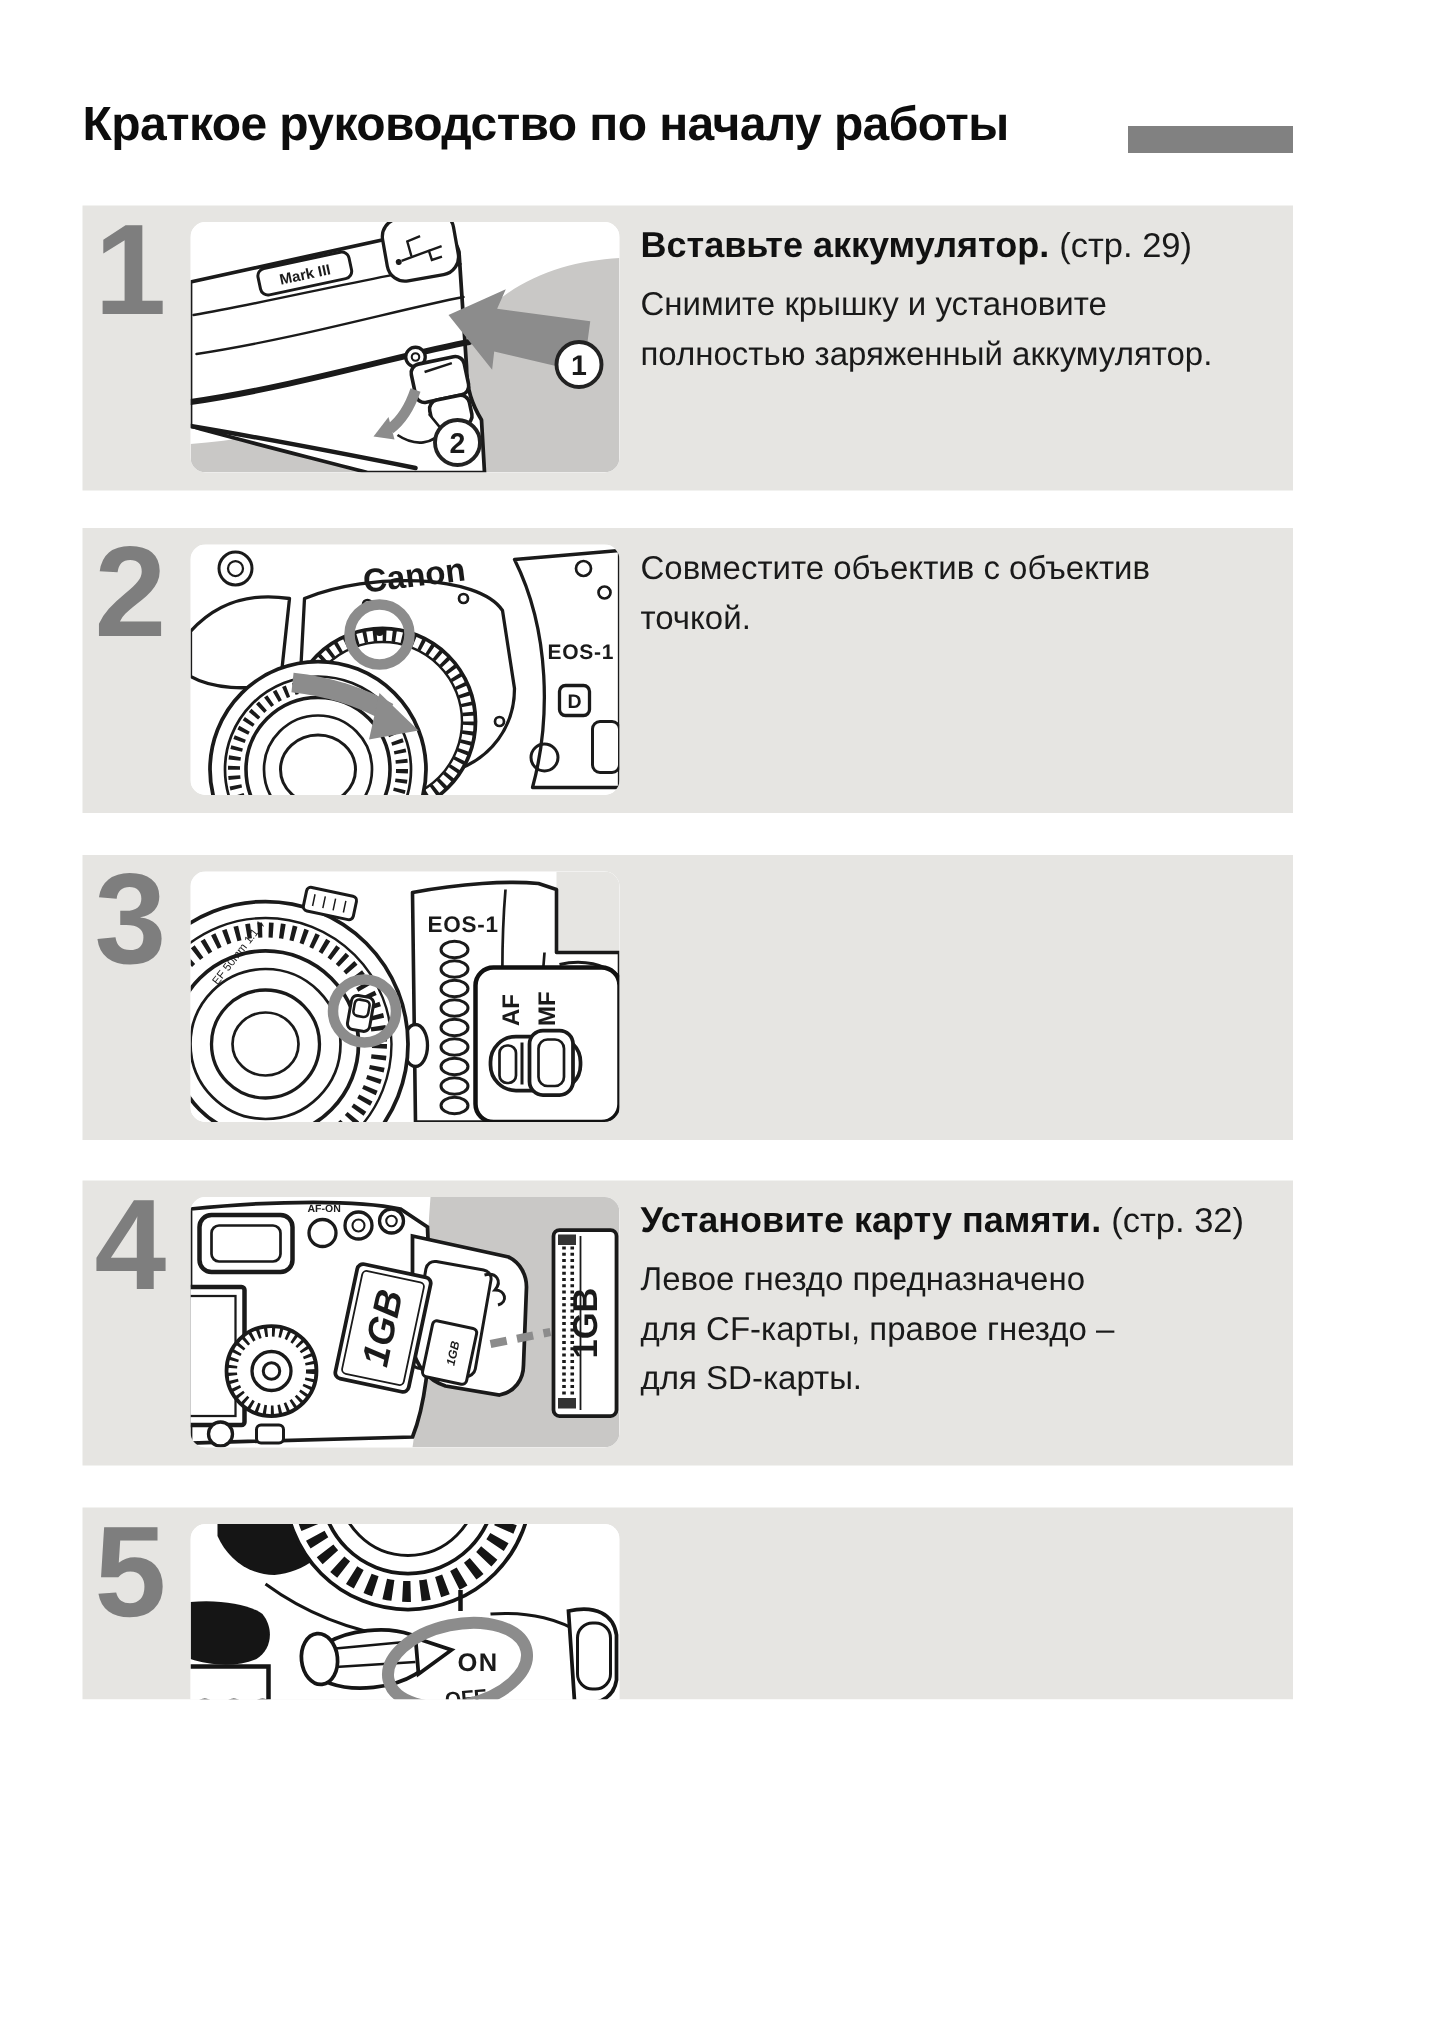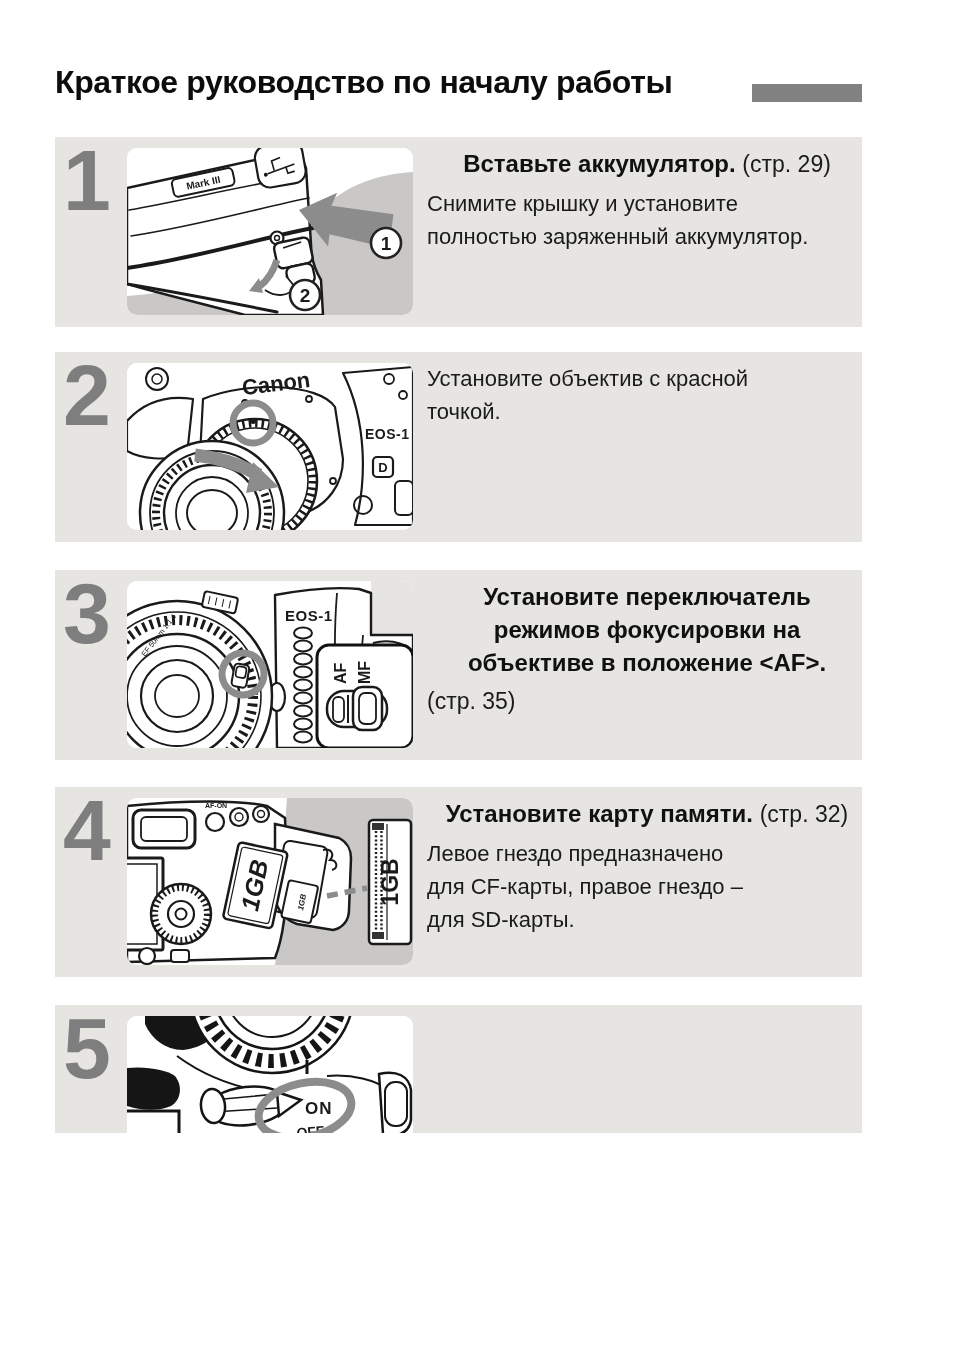--- a/index.html
+++ b/index.html
@@ -8,21 +8,21 @@
   .title{position:absolute;left:55px;top:64px;font-size:32px;font-weight:bold;
          letter-spacing:-0.4px;white-space:nowrap;color:#0d0d0d;}
   .title-bar{position:absolute;left:752px;top:84px;width:110px;height:18px;background:#818181;}
   .panel{position:absolute;left:55px;width:807px;height:190px;background:#e6e5e2;}
   .p1{top:137px}.p2{top:352px}.p3{top:570px}.p4{top:787px}.p5{top:1005px}
   .num{position:absolute;left:8px;top:0px;font-size:86px;font-weight:bold;color:#7e7e7e;line-height:1;}
   .art{position:absolute;left:72px;top:11px;width:286px;height:167px;background:#fff;
        border-radius:10px;overflow:hidden;}
   .art svg{display:block;}
   .txt{position:absolute;left:372px;top:10px;width:440px;}
-  .h{font-size:24px;font-weight:bold;line-height:33px;margin:0 0 6px;color:#111;text-align:center;}
+  .h{font-size:24px;font-weight:bold;line-height:33px;margin:0 0 6px;color:#111;}
   .hb{white-space:pre-line;}
   .ref{font-weight:normal;font-size:23px;color:#1a1a1a;}
   .ref-block{font-weight:normal;font-size:23px;line-height:33px;color:#1a1a1a;}
   .b{font-size:22px;line-height:33px;white-space:pre-line;color:#1a1a1a;}
   .on-glyph{font-weight:normal;font-size:26px;letter-spacing:1px;}
   .pageno{position:absolute;left:55px;top:1279px;font-size:27px;color:#111;}
   svg text{font-family:"Liberation Sans",sans-serif;fill:#1a1a1a;}
   .seg{font-family:"DejaVu Sans Mono",monospace;font-style:italic;font-weight:bold;}
 </style>
 </head>
@@ -132,21 +132,21 @@
           <circle cx="85" cy="150" r="36" stroke-width="1.8"></circle>
           <ellipse cx="85" cy="150" rx="25" ry="23" stroke-width="2"></ellipse>
         </g>
         <circle cx="126" cy="58" r="3" fill="#1a1a1a"></circle>
         <circle cx="126" cy="60" r="20" stroke="#8c8c8c" stroke-width="7" fill="none"></circle>
         <path d="M68,92 Q104,96 132,112" stroke="#8c8c8c" stroke-width="13" fill="none"></path>
         <polygon points="126,99 152,124 119,130" fill="#8c8c8c"></polygon>
       </svg>
     </div>
     <div class="txt">
-      <div class="b">Установите объектив с красной
+      <div class="b">Совместите объектив с объектив
 точкой.</div>
     </div>
   </section>
 
   <section class="panel p3">
     <div class="num">3</div>
     <div class="art">
       <svg viewBox="0 0 286 167" width="286" height="167">
         <rect width="286" height="167" fill="#fff"></rect>
         <rect x="244" y="0" width="42" height="54" fill="#e6e5e2"></rect>
@@ -193,28 +193,20 @@
           <rect x="190" y="64" width="96" height="103" rx="12" fill="#fff" stroke="#111" stroke-width="3"></rect>
           <text x="219" y="103" transform="rotate(-90 219 103)" font-size="16" font-weight="bold">AF</text>
           <text x="243" y="103" transform="rotate(-90 243 103)" font-size="16" font-weight="bold">MF</text>
           <rect x="200" y="110" width="60" height="36" rx="17" fill="#fff" stroke="#1a1a1a" stroke-width="2.5"></rect>
           <rect x="206" y="116" width="11" height="25" rx="5" fill="#fff" stroke="#1a1a1a" stroke-width="1.8"></rect>
           <line x1="221" y1="114" x2="221" y2="142" stroke="#1a1a1a" stroke-width="2"></line>
           <rect x="226" y="106" width="29" height="43" rx="9" fill="#fff" stroke="#1a1a1a" stroke-width="2.5"></rect>
           <rect x="232" y="112" width="17" height="31" rx="6" fill="#fff" stroke="#1a1a1a" stroke-width="1.8"></rect>
         </g>
       </svg>
-    </div>
-    <div class="txt">
-      <div class="h">
-        <span class="hb">Установите переключатель
-режимов фокусировки на
-объективе в положение &lt;AF&gt;.</span>
-      </div>
-      <div class="ref-block">(стр. 35)</div>
     </div>
   </section>
 
   <section class="panel p4">
     <div class="num">4</div>
     <div class="art">
       <svg viewBox="0 0 286 167" width="286" height="167">
         <rect width="286" height="167" fill="#fff"></rect>
         <path d="M160,0 L286,0 L286,167 L148,167 C157,110 156,50 160,0 Z" fill="#c9c8c6"></path>
         <path d="M0,8 C60,2 112,2 140,8 L158,20 L160,70 C160,110 156,140 148,160 L0,164 Z" fill="#fff" stroke="#1a1a1a" stroke-width="2.5"></path>

